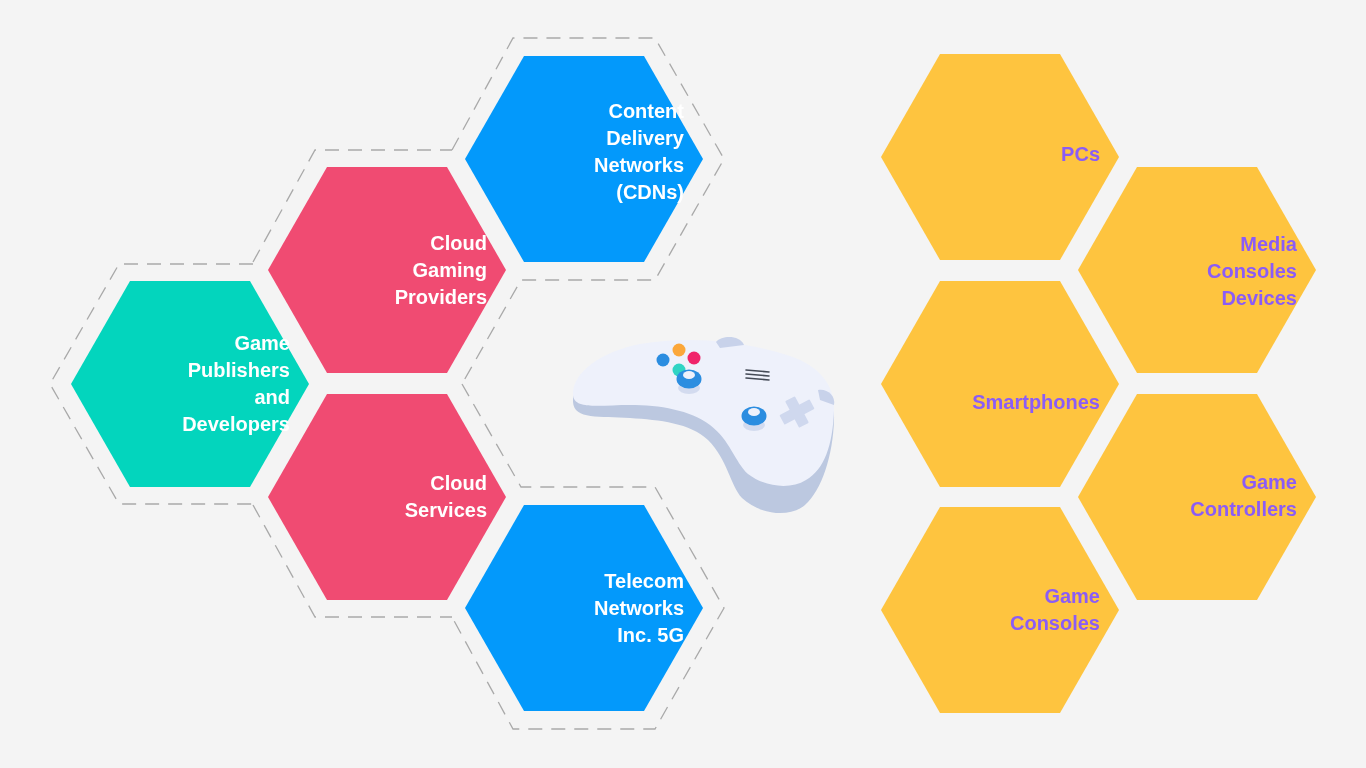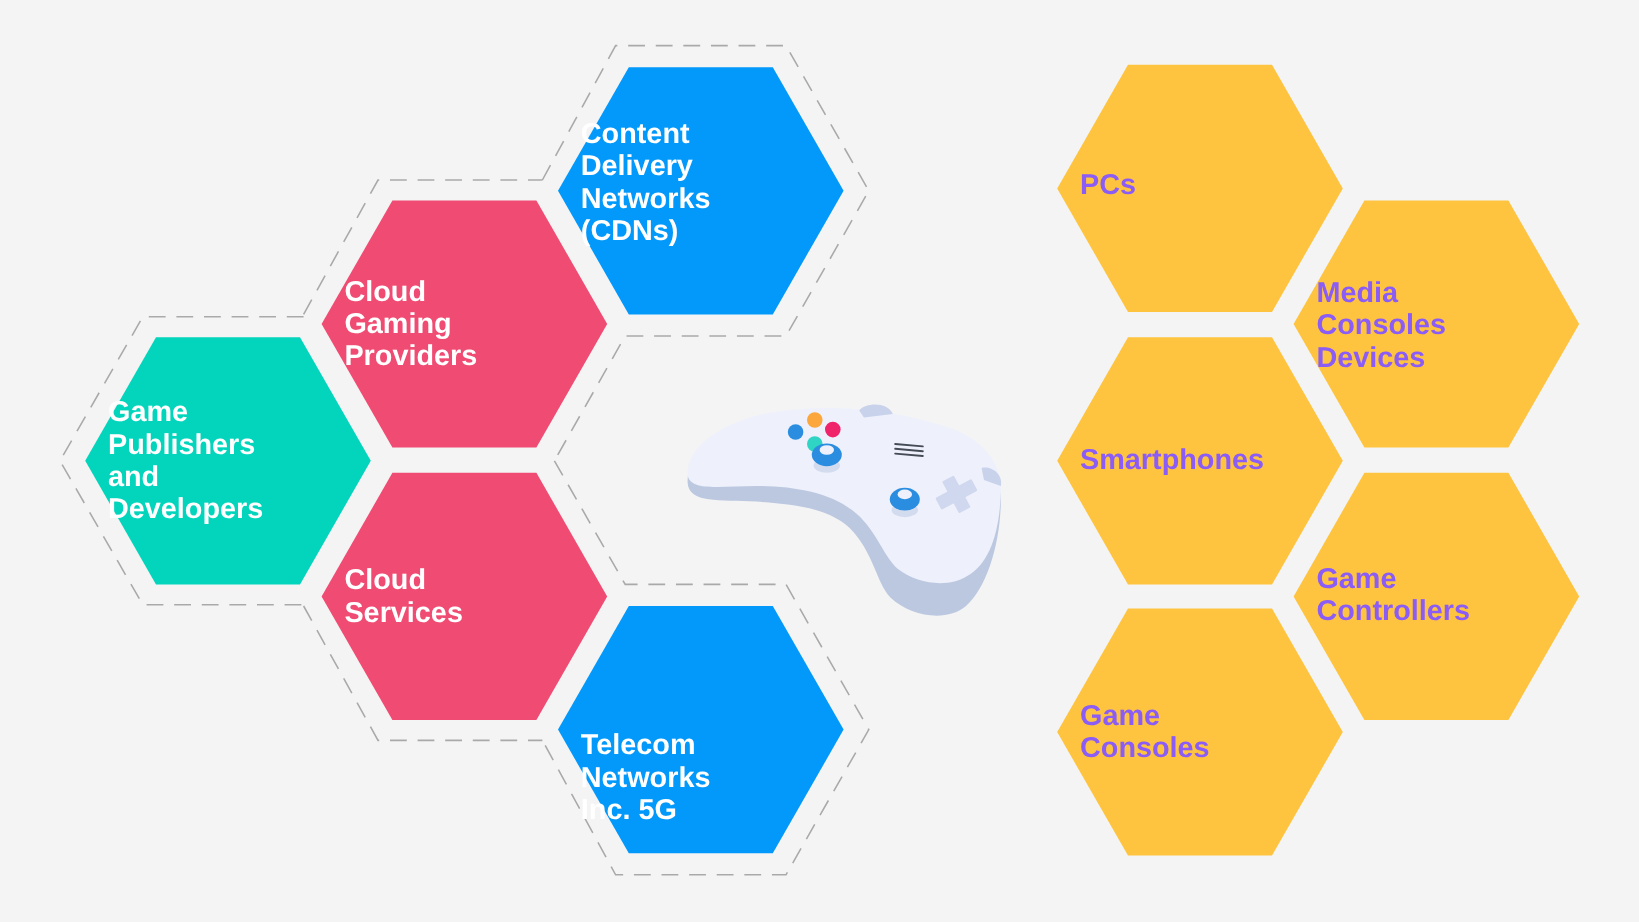--- a/index.html
+++ b/index.html
@@ -1,18 +1,18 @@
 <!DOCTYPE html>
 <html><head>
 <meta charset="utf-8">
 <style>
   html,body{margin:0;padding:0;}
   body{width:1366px;height:768px;background:#f4f4f4;position:relative;overflow:hidden;font-family:"Liberation Sans","DejaVu Sans",sans-serif;}
   svg.canvas{position:absolute;left:0;top:0;}
-  .hex-label{position:absolute;width:200px;text-align:left;font-weight:bold;font-size:24px;line-height:27px;transform:translate(-50%,-50%);white-space:pre-line;}
+  .hex-label{position:absolute;width:200px;text-align:right;font-weight:bold;font-size:20px;line-height:27px;transform:translate(-50%,-50%);white-space:pre-line;}
   .hex-label.light{color:#ffffff;}
   .hex-label.dark{color:#8b5cf6;}
 </style>
 </head>
 <body>
 
 <svg class="canvas" width="1366" height="768" viewBox="0 0 1366 768">
 
   <g fill="none" stroke="#a9a9a9" stroke-width="1.3" stroke-dasharray="14,9">
 
@@ -85,25 +85,25 @@
 Developers</div>
 <div class="hex-label light" style="left:387px;top:270px;">Cloud
 Gaming
 Providers</div>
 <div class="hex-label light" style="left:387px;top:497px;">Cloud
 Services</div>
 <div class="hex-label light" style="left:584px;top:152px;">Content
 Delivery
 Networks
 (CDNs)</div>
-<div class="hex-label light" style="left:584px;top:608px;margin-top:40px;">Telecom
+<div class="hex-label light" style="left:584px;top:608px;">Telecom
 Networks
 Inc. 5G</div>
 
 <div class="hex-label dark" style="left:1000px;top:154px;">PCs</div>
 <div class="hex-label dark" style="left:1197px;top:271px;">Media
 Consoles
 Devices</div>
-<div class="hex-label dark" style="left:1000px;top:383px;">Smartphones</div>
+<div class="hex-label dark" style="left:1000px;top:402px;">Smartphones</div>
 <div class="hex-label dark" style="left:1197px;top:496px;">Game
 Controllers</div>
 <div class="hex-label dark" style="left:1000px;top:610px;">Game
 Consoles</div>
 
 </body></html>

